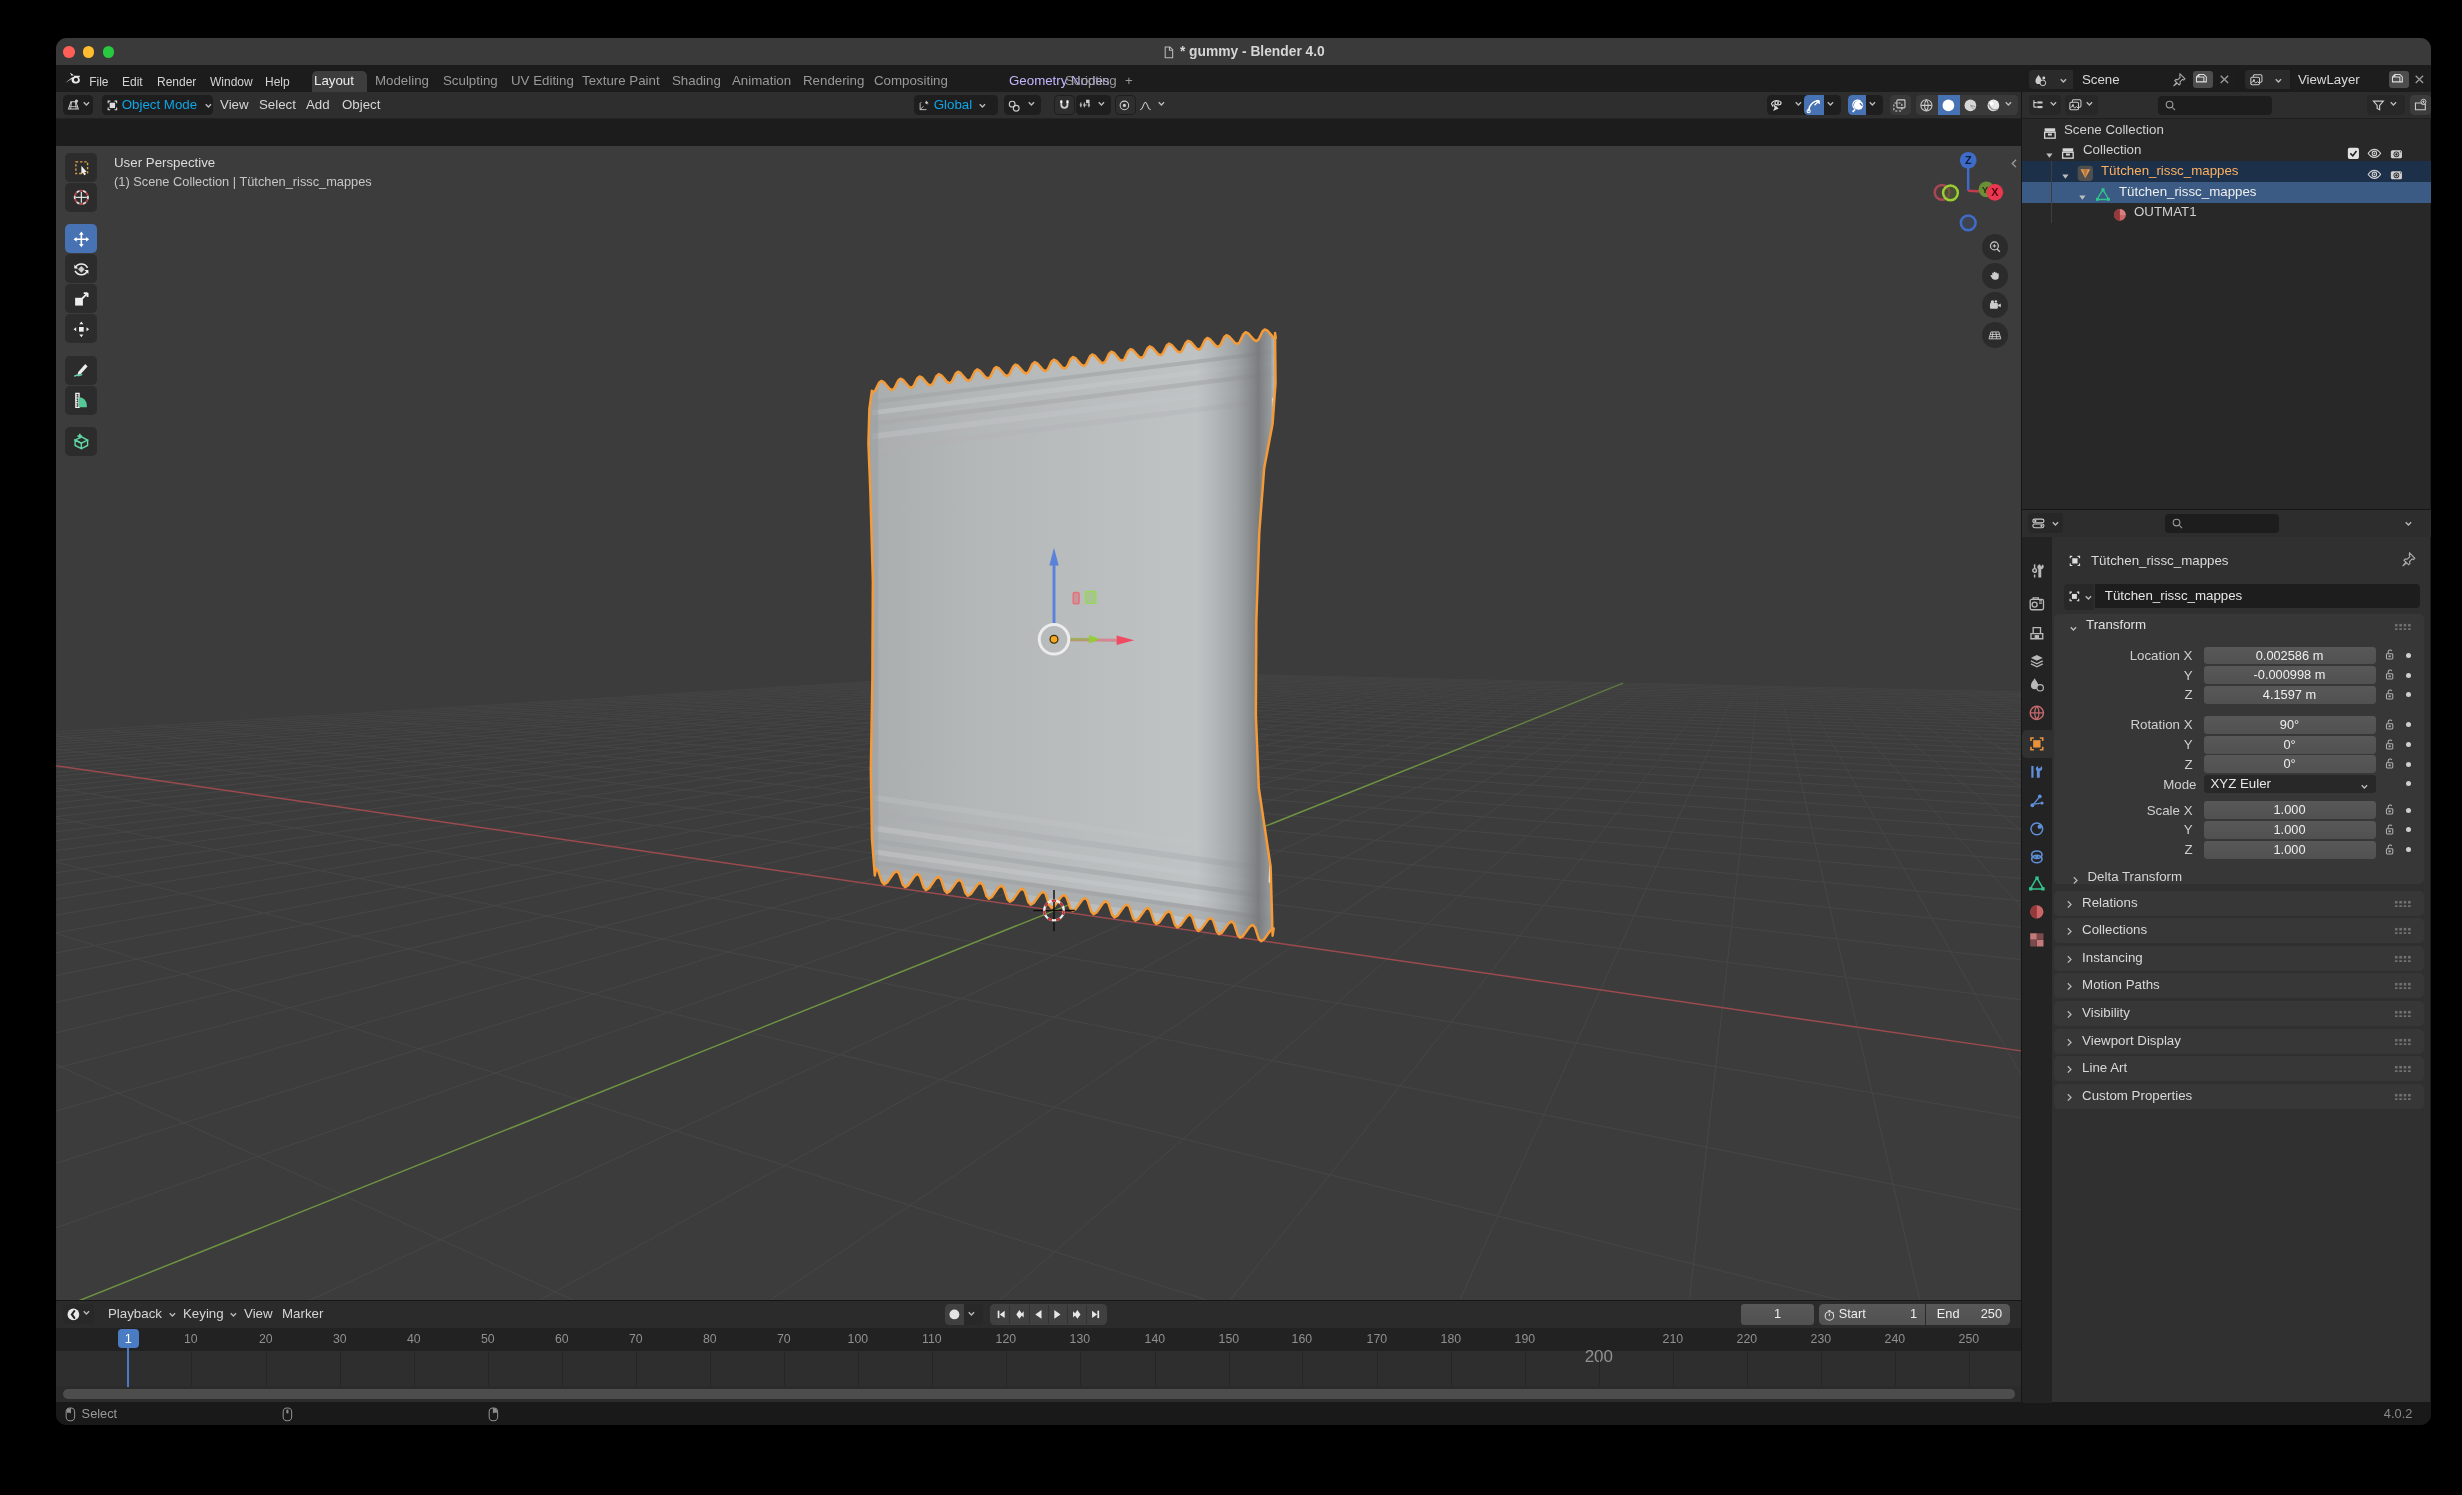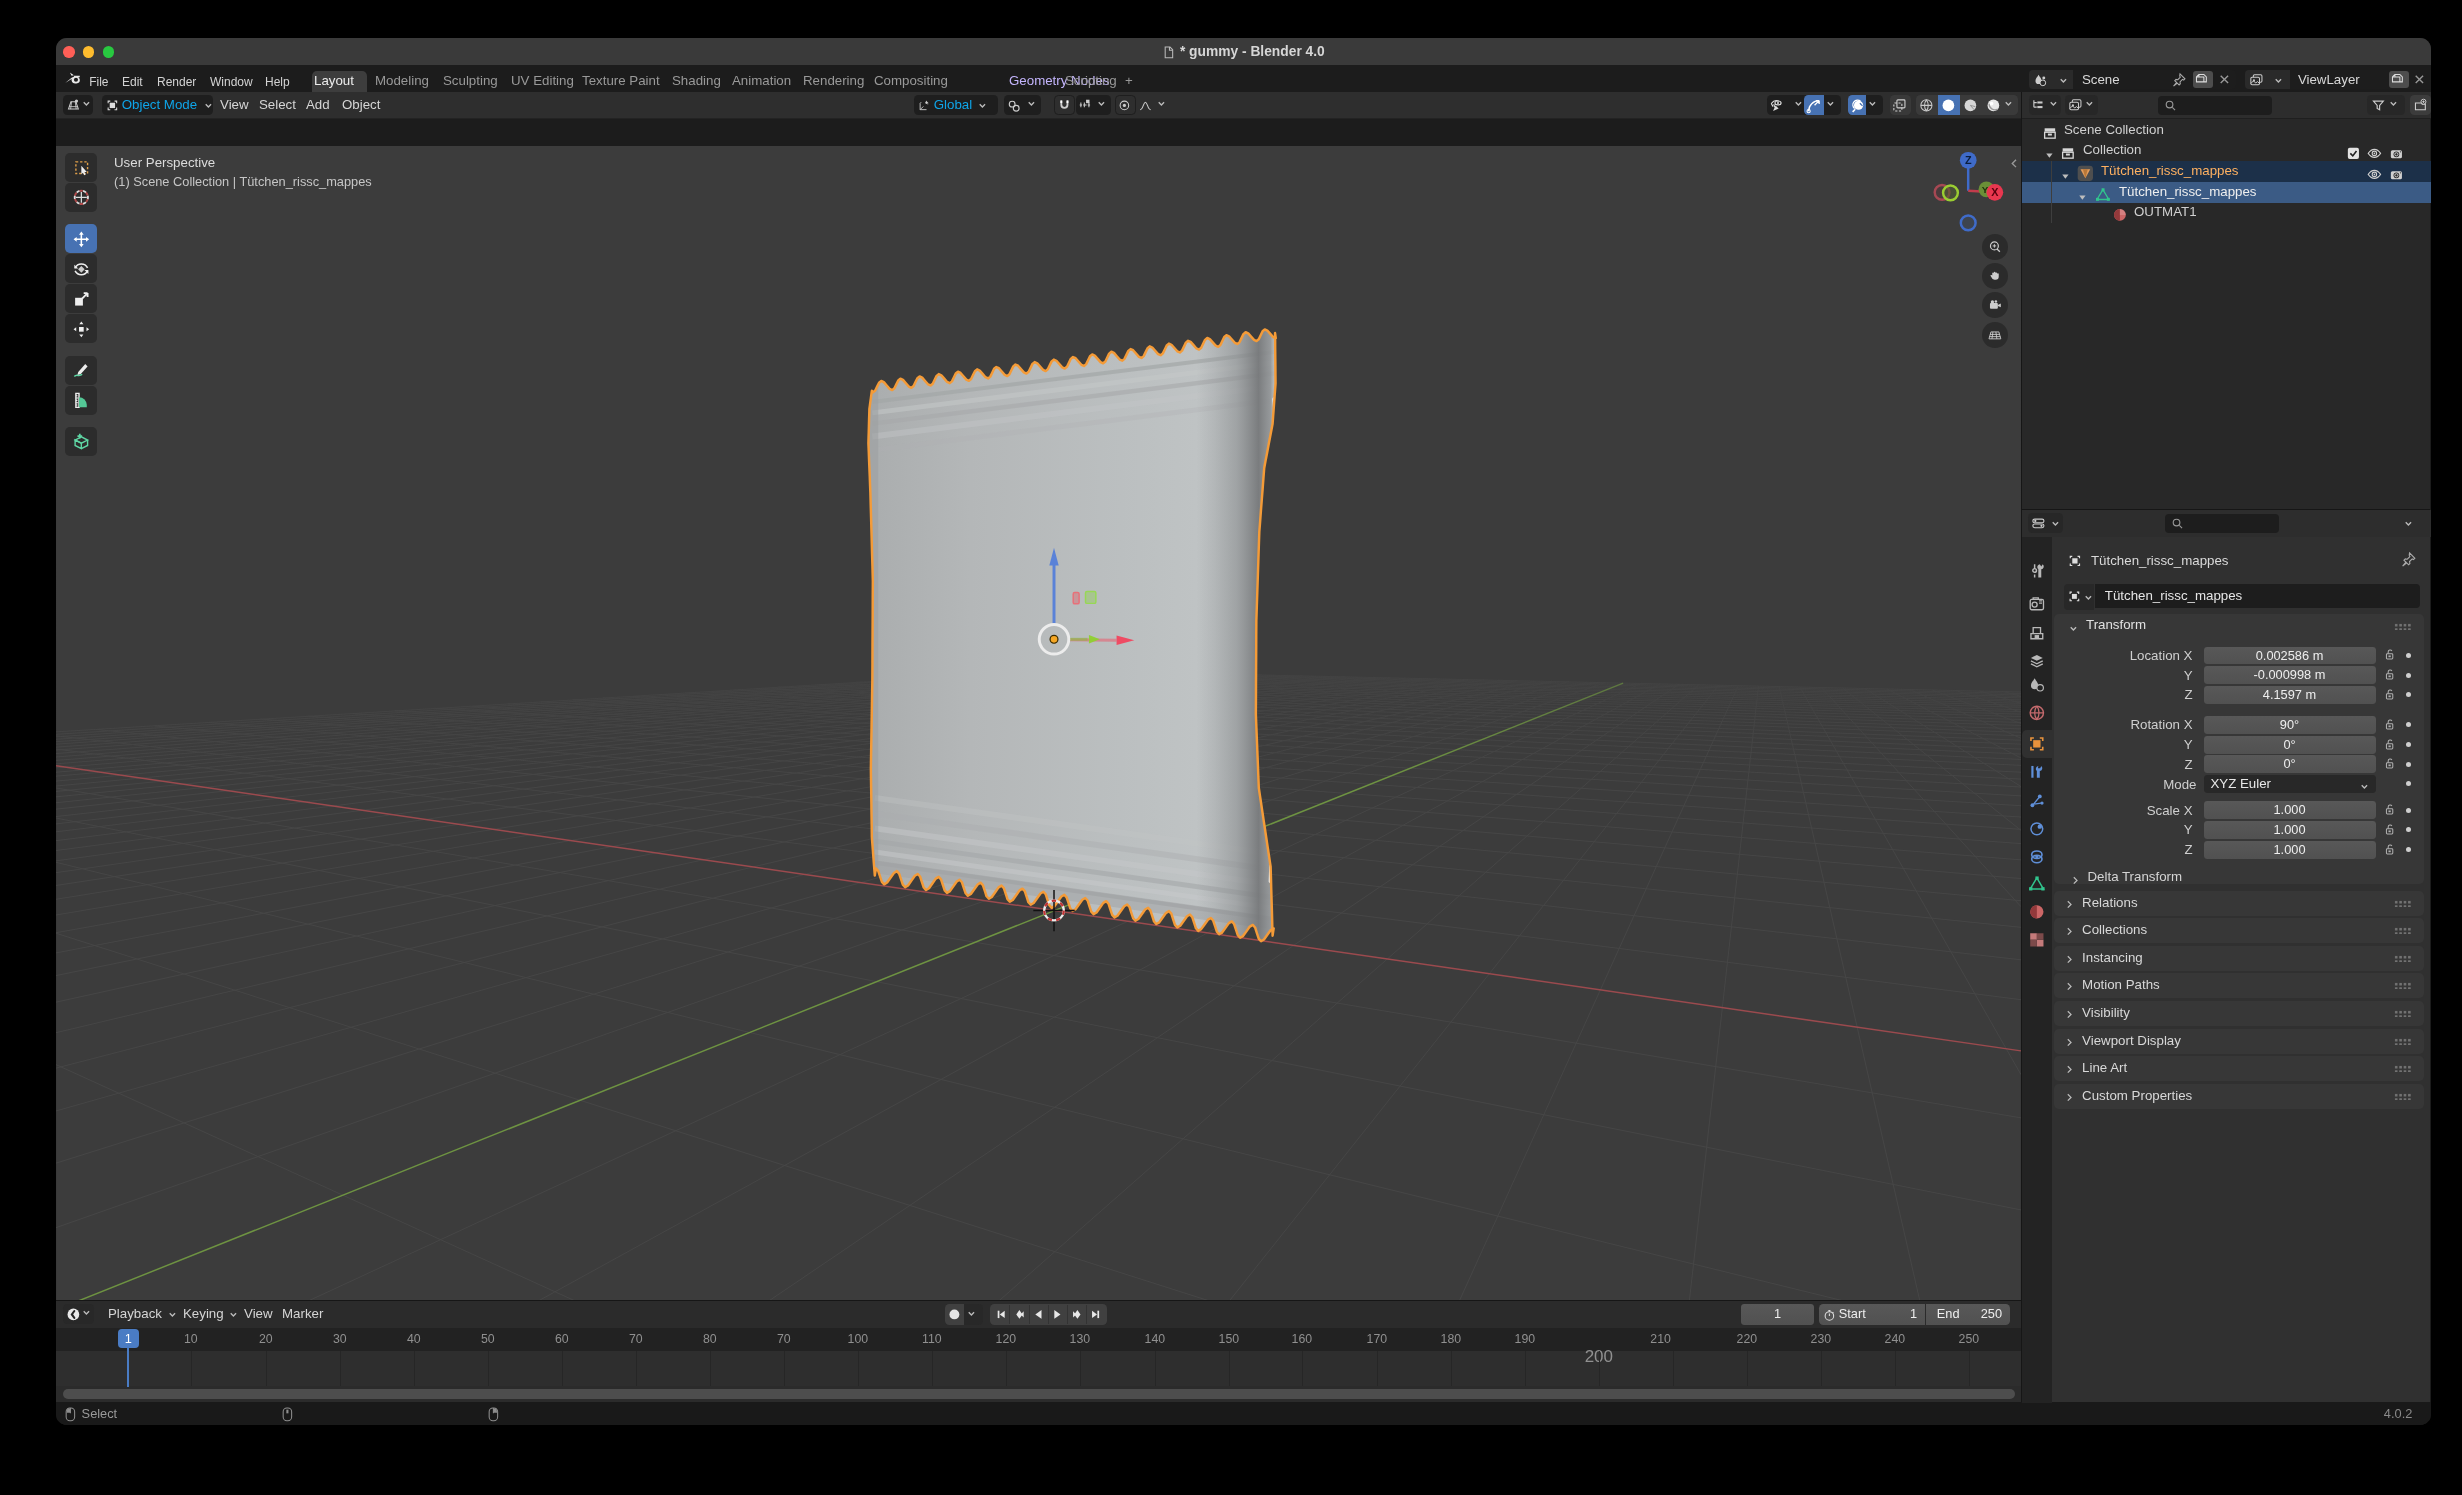--- a/index.html
+++ b/index.html
@@ -576,21 +576,21 @@
 <div class="abs" style="left:1246px;top:26.6px;width:45px;height:23.6px;line-height:23.6px;text-align:center;color:#909090;font-size:12.3px;margin-left:-22.7px">160</div>
 <div class="abs" style="left:1246px;top:50px;width:1px;height:35px;background:#262626"></div>
 <div class="abs" style="left:1321px;top:26.6px;width:45px;height:23.6px;line-height:23.6px;text-align:center;color:#909090;font-size:12.3px;margin-left:-22.7px">170</div>
 <div class="abs" style="left:1321px;top:50px;width:1px;height:35px;background:#262626"></div>
 <div class="abs" style="left:1395px;top:26.6px;width:45px;height:23.6px;line-height:23.6px;text-align:center;color:#909090;font-size:12.3px;margin-left:-22.7px">180</div>
 <div class="abs" style="left:1395px;top:50px;width:1px;height:35px;background:#262626"></div>
 <div class="abs" style="left:1469px;top:26.6px;width:45px;height:23.6px;line-height:23.6px;text-align:center;color:#909090;font-size:12.3px;margin-left:-22.7px">190</div>
 <div class="abs" style="left:1469px;top:50px;width:1px;height:35px;background:#262626"></div>
 <div class="abs" style="left:1543px;top:44px;width:45px;height:23.6px;line-height:23.6px;text-align:center;color:#909090;font-size:17px;margin-left:-22.7px">200</div>
 <div class="abs" style="left:1543px;top:50px;width:1px;height:35px;background:#262626"></div>
-<div class="abs" style="left:1617px;top:26.6px;width:45px;height:23.6px;line-height:23.6px;color:#909090;font-size:12.3px;margin-left:-22.7px">210</div>
+<div class="abs" style="left:1617px;top:26.6px;width:45px;height:23.6px;line-height:23.6px;text-align:center;color:#909090;font-size:12.3px;margin-left:-22.7px">210</div>
 <div class="abs" style="left:1617px;top:50px;width:1px;height:35px;background:#262626"></div>
 <div class="abs" style="left:1691px;top:26.6px;width:45px;height:23.6px;line-height:23.6px;text-align:center;color:#909090;font-size:12.3px;margin-left:-22.7px">220</div>
 <div class="abs" style="left:1691px;top:50px;width:1px;height:35px;background:#262626"></div>
 <div class="abs" style="left:1765px;top:26.6px;width:45px;height:23.6px;line-height:23.6px;text-align:center;color:#909090;font-size:12.3px;margin-left:-22.7px">230</div>
 <div class="abs" style="left:1765px;top:50px;width:1px;height:35px;background:#262626"></div>
 <div class="abs" style="left:1839px;top:26.6px;width:45px;height:23.6px;line-height:23.6px;text-align:center;color:#909090;font-size:12.3px;margin-left:-22.7px">240</div>
 <div class="abs" style="left:1839px;top:50px;width:1px;height:35px;background:#262626"></div>
 <div class="abs" style="left:1913px;top:26.6px;width:45px;height:23.6px;line-height:23.6px;text-align:center;color:#909090;font-size:12.3px;margin-left:-22.7px">250</div>
 <div class="abs" style="left:1913px;top:50px;width:1px;height:35px;background:#262626"></div>
 <div class="abs" style="left:71px;top:47px;width:2px;height:58px;background:#4a7cc4"></div>

